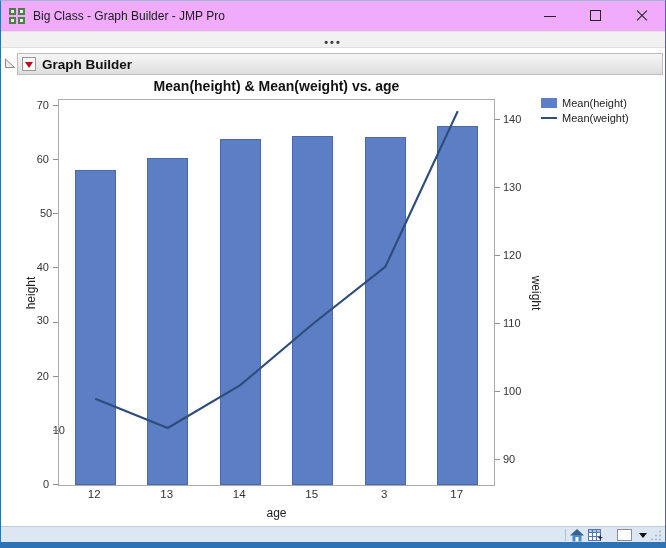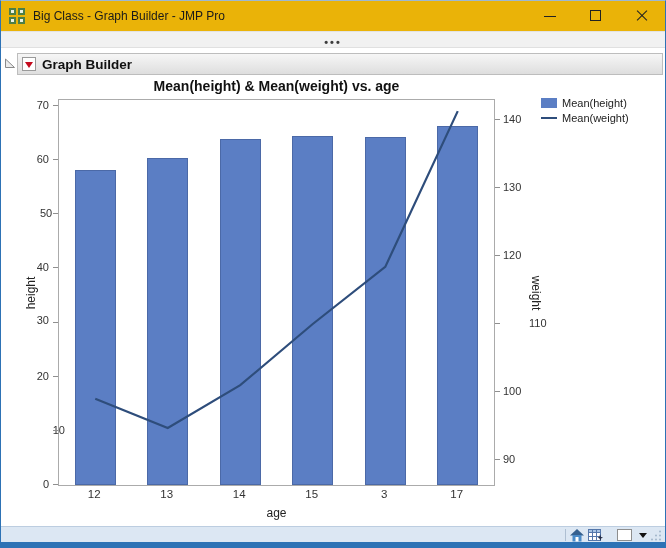--- a/index.html
+++ b/index.html
@@ -6,21 +6,21 @@
   html,body { width:666px; height:548px; }
   body { font-family:"Liberation Sans", sans-serif; background:#fff; }
 
   .win {
     position:relative; width:666px; height:548px; overflow:hidden;
     background:#fff;
     border-left:1px solid #2d72b5; border-right:1px solid #2d72b5; border-top:1px solid #9db8d2;
   }
 
   
-  .titlebar { position:absolute; left:0; top:0; width:100%; height:30px; background:#eab308; }
+  .titlebar { position:absolute; left:0; top:0; width:100%; height:30px; background:#f0abfc; }
   .app-icon { position:absolute; left:8px; top:7px; width:16px; height:16px;
     display:grid; grid-template-columns:7px 7px; grid-template-rows:7px 7px; gap:2px; }
   .app-icon span { border:2px solid #4e7f46; background:#eaf2e6; }
   .win-title { position:absolute; left:32px; top:8px; font-size:12px; color:#1a1a1a; white-space:nowrap; }
   .win-controls { position:absolute; right:0; top:0; height:30px; display:flex; }
   .win-btn { width:46px; height:30px; position:relative; cursor:default; }
   .glyph-min { position:absolute; left:17px; top:15px; width:12px; height:1px; background:#222; }
   .glyph-max { position:absolute; left:17px; top:9px; width:11px; height:11px; border:1px solid #222; }
   .glyph-x  { position:absolute; left:16px; top:14px; width:14px; height:1px; background:#222; transform:rotate(45deg); }
   .glyph-x2 { position:absolute; left:16px; top:14px; width:14px; height:1px; background:#222; transform:rotate(-45deg); }
@@ -141,21 +141,21 @@
       <div class="tick-label-left" style="left: 0px; top: 206.286px; padding-left: 39px;">50</div>
       <div class="tick-mark-left" style="top: 212.286px;"></div>
       <div class="tick-label-left" style="left: 0px; top: 152.143px;">60</div>
       <div class="tick-mark-left" style="top: 158.143px;"></div>
       <div class="tick-label-left" style="left: 0px; top: 98px;">70</div>
       <div class="tick-mark-left" style="top: 104px;"></div>
       <div class="tick-label-right" style="top: 452px;">90</div>
       <div class="tick-mark-right" style="top: 458px;"></div>
       <div class="tick-label-right" style="top: 384px;">100</div>
       <div class="tick-mark-right" style="top: 390px;"></div>
-      <div class="tick-label-right" style="top: 316px; margin-left: 26px;">110</div>
+      <div class="tick-label-right" style="top: 316px;">110</div>
       <div class="tick-mark-right" style="top: 322px;"></div>
       <div class="tick-label-right" style="top: 248px;">120</div>
       <div class="tick-mark-right" style="top: 254px;"></div>
       <div class="tick-label-right" style="top: 180px;">130</div>
       <div class="tick-mark-right" style="top: 186px;"></div>
       <div class="tick-label-right" style="top: 112px;">140</div>
       <div class="tick-mark-right" style="top: 118px;"></div>
       <div class="cat-label" style="left: 73.25px;">12</div>
       <div class="cat-label" style="left: 145.75px;">13</div>
       <div class="cat-label" style="left: 218.25px;">14</div>

